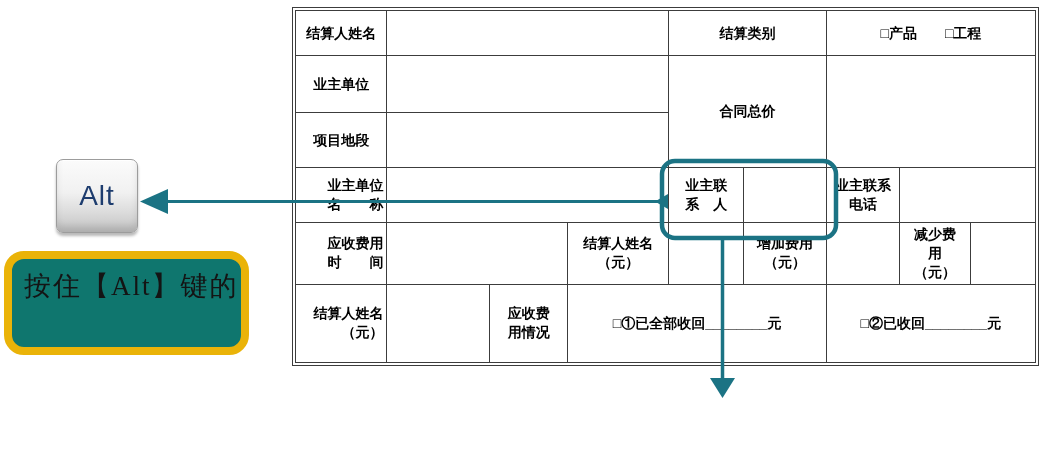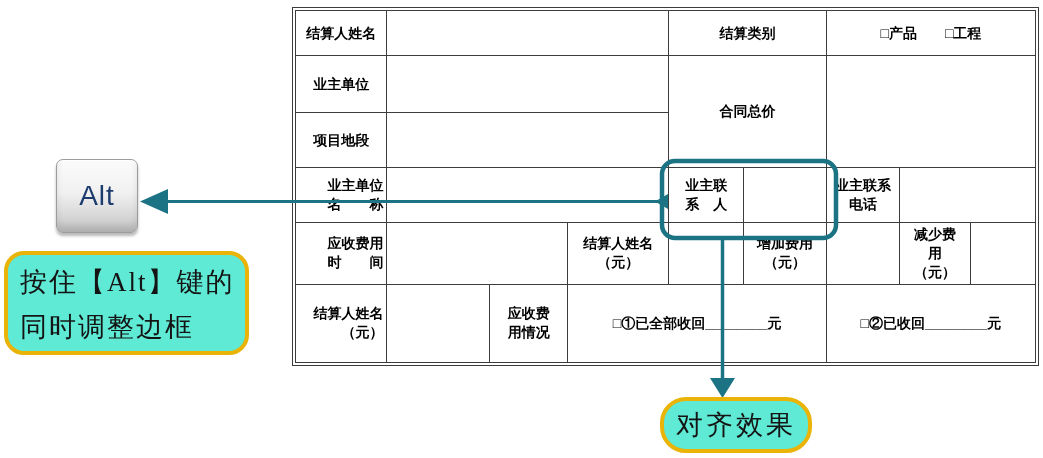--- a/index.html
+++ b/index.html
@@ -20,21 +20,21 @@
   
   .overlay{position:absolute;left:0;top:0;width:1043px;height:458px;z-index:3;pointer-events:none;}
 
   .alt-key{position:absolute;left:56px;top:159px;width:82px;height:74px;box-sizing:border-box;
            border:1px solid #9c9c9c;border-radius:7px;
            background:linear-gradient(180deg,#fbfbfb 0%,#f1f1f1 45%,#dcdcdc 72%,#c2c2c2 100%);
            box-shadow:0 3px 3px rgba(0,0,0,.28), inset 0 1px 0 #ffffff, inset 0 -6px 6px rgba(0,0,0,.10);
            display:flex;align-items:center;justify-content:center;z-index:2;}
   .alt-key span{font-size:28px;color:#1d3c6e;letter-spacing:1px;}
 
-  .callout{position:absolute;box-sizing:border-box;background:#5eead4;border:4px solid #eab308;
+  .callout{position:absolute;box-sizing:border-box;background:#0f766e;border:8px solid #eab308;
            color:#141414;font-family:"Liberation Serif","DejaVu Serif",serif;z-index:4;}
   .callout-side{left:4px;top:251px;width:245px;height:104px;border-radius:20px;
                 padding:5px 0 0 12px;font-size:27px;line-height:45px;letter-spacing:2px;}
   .callout-bottom{left:660px;top:397px;width:152px;height:56px;border-radius:26px;
                   display:flex;align-items:center;justify-content:center;
                   font-size:27px;letter-spacing:3px;}
 </style>
 </head>
 <body>
 
@@ -120,20 +120,16 @@
     <polygon points="655,201.5 668,194 668,209" fill="#1b7384"></polygon>
 
     <rect x="662" y="161" width="174" height="77" rx="13" fill="none" stroke="#1b7384" stroke-width="4.5"></rect>
 
     <line x1="722.5" y1="238" x2="722.5" y2="381" stroke="#1b7384" stroke-width="3.5"></line>
     <polygon points="722.5,398 710,378 735,378" fill="#1b7384"></polygon>
   </svg>
 
   <div class="callout callout-side">
     <div>按住【Alt】键的</div>
-    <div>同时调整边框</div>
   </div>
 
-  <div class="callout callout-bottom">
-    <span>对齐效果</span>
-  </div>
 
 </div>
 
 </body></html>

